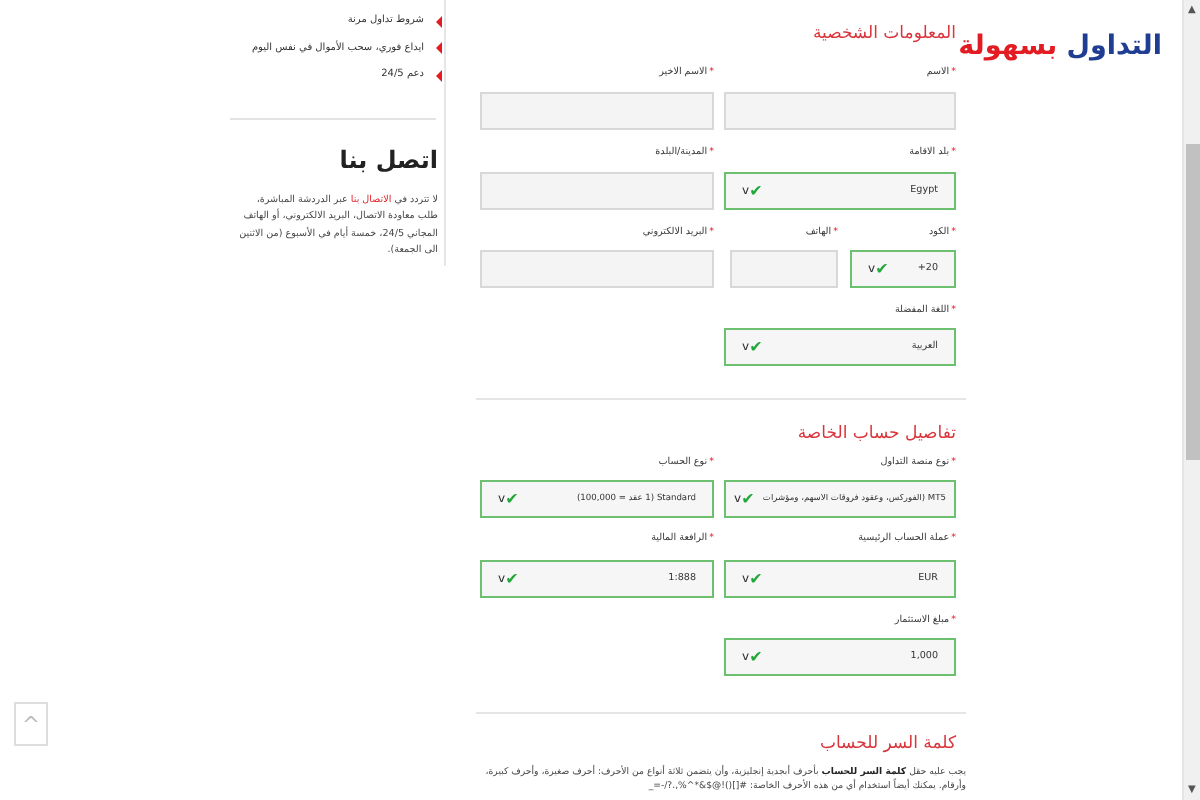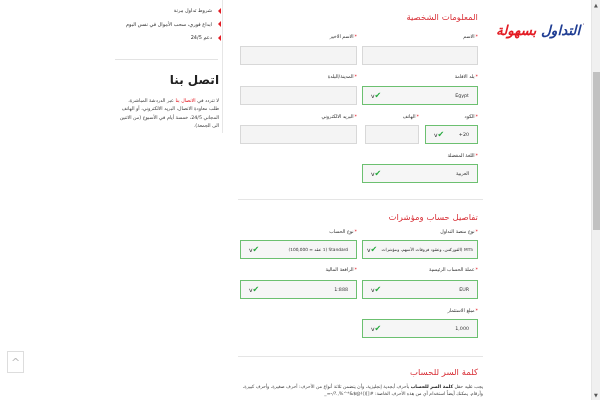--- a/index.html
+++ b/index.html
@@ -26,21 +26,21 @@
   .field.valid { border: 1.5px solid #6cc070; background: #f6f6f6; justify-content: space-between; }
   .check { display: inline-flex; align-items: center; font-size: 8px; }
   .check .dark { color: #2b2b2b; font-size: 6px; }
   .check .green { color: #22a83a; font-weight: bold; }
   .divider { position: absolute; left: 0; width: 245px; height: 1px; background: #e5e5e5; }
 
   .pw-text { position: absolute; right: 0; width: 245px; font-size: 4.6px; line-height: 7px; color: #444; text-align: right; }
   .pw-text b { color: #222; }
 
   
-  .logo { position: absolute; left: 496px; top: 8px; width: 88px; height: 30px; display: flex; align-items: flex-end; direction: rtl; font-style: italic; }
+  .logo { position: absolute; left: 496px; top: 8px; width: 88px; height: 30px; display: flex; align-items: center; direction: rtl; }
   .logo-text { font-size: 13.5px; font-weight: bold; white-space: nowrap; letter-spacing: -0.5px; }
   .logo-text .blue { color: #1f3d93; }
   .logo-text .red { color: #e31b23; }
 
   
   .scrollbar { position: absolute; left: 591px; top: 0; width: 9px; height: 400px; background: #f0f0f0; border-left: 1px solid #e5e5e5; }
   .scroll-up { position: absolute; top: 2px; left: 2px; font-size: 5px; color: #555; }
   .scroll-down { position: absolute; bottom: 2px; left: 2px; font-size: 5px; color: #555; }
   .scroll-thumb { position: absolute; top: 72px; left: 1px; width: 7px; height: 158px; background: #c1c1c1; }
 
@@ -112,21 +112,21 @@
   <div class="field valid" style="right:5px; top:164px; width:116px;">
     <span>العربية</span>
     <span class="check">
         <span class="green">✔</span>
         <span class="dark">v</span>
       </span>
   </div>
 
   <div class="divider" style="top:199px;"></div>
 
-  <div class="section-title" style="right:5px; top:212px;">تفاصيل حساب ومؤشرات</div>
+  <div class="section-title" style="right:5px; top:212px;">تفاصيل حساب الخاصة</div>
 
   <div class="field-label" style="right:5px; top:229px;"><span class="req">*</span><span>نوع منصة التداول</span></div>
   <div class="field valid" style="right:5px; top:240px; width:116px; padding:0 4px;">
     <span style="font-size:4.3px; white-space:nowrap; overflow:hidden; max-width:92px;">MT5 (الفوركس، وعقود فروقات الأسهم، ومؤشرات الأس</span>
     <span class="check">
         <span class="green">✔</span>
         <span class="dark">v</span>
       </span>
   </div>
 

